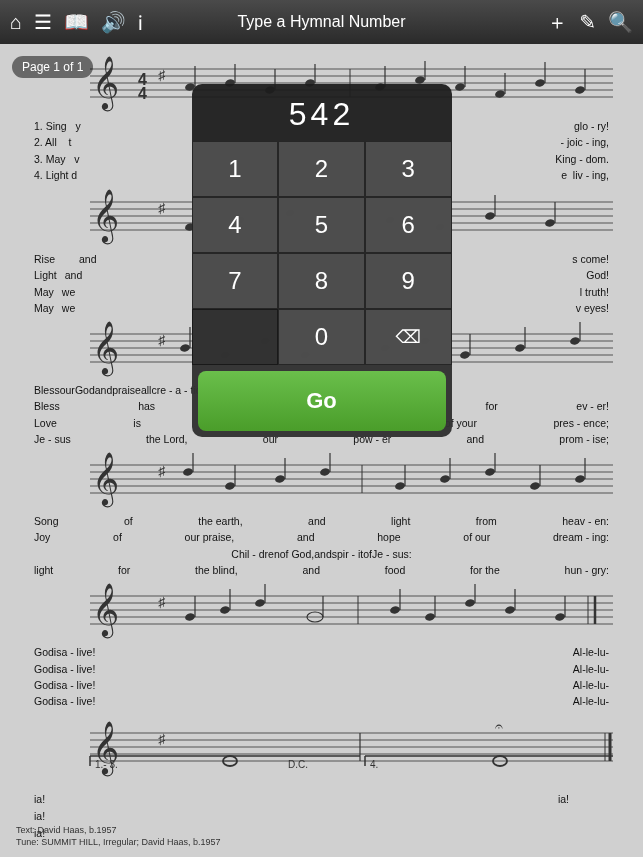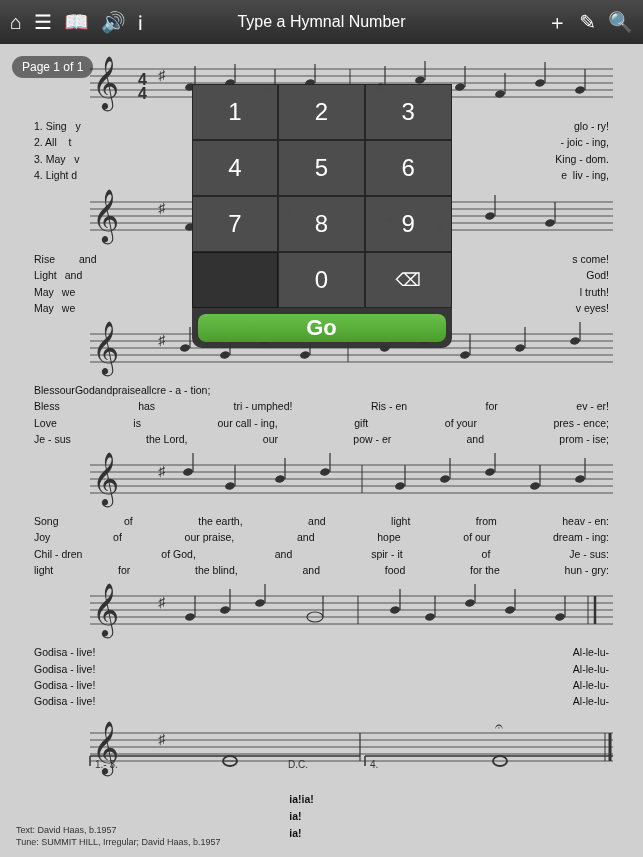--- a/index.html
+++ b/index.html
@@ -141,21 +141,21 @@
     }
 
     .numpad-go-row {
       padding: 6px 6px 6px 6px;
       background: rgba(50,50,50,0.97);
       border-radius: 0 0 10px 10px;
     }
 
     .numpad-go-btn {
       width: 100%;
-      height: 28px;
+      height: 60px;
       background: linear-gradient(to bottom, #6abf4b, #4a9d2a);
       border-radius: 8px;
       border: none;
       color: white;
       font-size: 22px;
       font-weight: 600;
       cursor: pointer;
       display: flex;
       align-items: center;
       justify-content: center;
@@ -417,21 +417,21 @@
         </div>
       <div style="display:flex; justify-content:space-between;">
           <span>Joy</span>
           <span>of</span>
           <span>our praise,</span>
           <span>and</span>
           <span>hope</span>
           <span>of our</span>
           <span>dream - ing:</span>
         </div>
-      <div style="display:flex; justify-content:space-between;">
+      <div style="display:flex; justify-content:center;">
           <span>Chil - dren</span>
           <span>of God,</span>
           <span>and</span>
           <span>spir - it</span>
           <span>of</span>
           <span>Je - sus:</span>
         </div>
       <div style="display:flex; justify-content:space-between;">
           <span>light</span>
           <span>for</span>
@@ -561,40 +561,43 @@
 
         <ellipse cx="470" cy="50" rx="7" ry="5" fill="none" stroke="#333" stroke-width="1.8"></ellipse>
         <text x="465" y="20" font-size="14" fill="#333">𝄐</text>
 
         <line x1="575" y1="22" x2="575" y2="50" stroke="#333" stroke-width="1"></line>
         <line x1="580" y1="22" x2="580" y2="50" stroke="#333" stroke-width="3"></line>
       </svg>
     </div>
 
     
-    <div style="display:flex; justify-content:center; font-size:10.5px; color:#111; line-height:1.6; padding:0 4px;font-weight:bold;">
+    <div style="display:flex; justify-content:space-between; font-size:10.5px; color:#111; line-height:1.6; padding:0 4px;">
       <div>
         <div>ia!</div>
         <div>ia!</div>
         <div>ia!</div>
       </div>
       <div style="text-align:right; padding-right:40px;">
         <div>ia!</div>
       </div>
     </div>
 
   </div>
 
   <div class="footer-text">
     <div>Text: David Haas, b.1957</div>
     <div>Tune: SUMMIT HILL, Irregular; David Haas, b.1957</div>
   </div>
 
   <div class="numpad-overlay">
 
+    <div class="numpad-display">
+      <div class="numpad-display-value">542</div>
+    </div>
 
     <div class="numpad-keys">
 
       <div class="numpad-row">
         <div class="numpad-key">1</div>
         <div class="numpad-key">2</div>
         <div class="numpad-key">3</div>
       </div>
 
       <div class="numpad-row">

